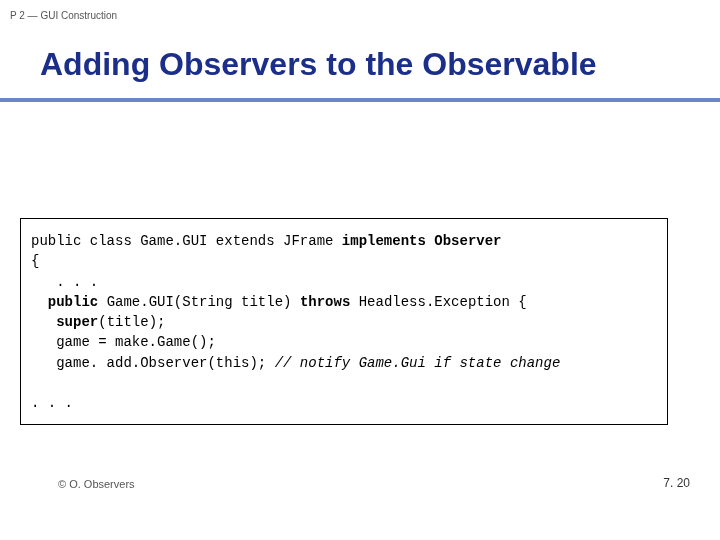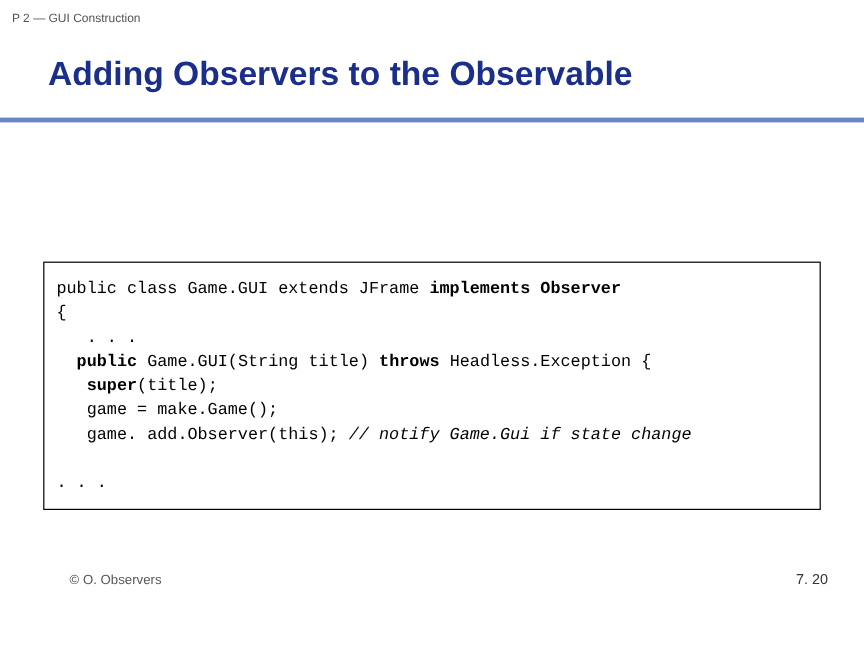--- a/index.html
+++ b/index.html
@@ -1,21 +1,21 @@
 <!DOCTYPE html>
 <html><head>
 <meta charset="utf-8">
 <style>
   * { box-sizing: border-box; margin: 0; padding: 0; }
   html, body { width: 720px; height: 540px; font-family: Arial, Helvetica, sans-serif; background: #fff; }
   .slide { position: relative; width: 720px; height: 508px; background: #fff; }
   .header-label { position: absolute; top: 10px; left: 10px; font-size: 10px; color: #555; }
-  .title { position: absolute; top: 46px; left: 40px; font-size: 28px; font-weight: bold; color: #1b2f8a; }
+  .title { position: absolute; top: 46px; left: 40px; font-size: 32px; font-weight: bold; color: #1b2f8a; }
   .rule { position: absolute; top: 98px; left: 0; width: 100%; height: 4px; background: #6b86c6; }
-  .code-box { position: absolute; top: 218px; left: 36px; width: 648px; border: 1px solid #000; padding: 12px 10px 10px 10px; font-family: "Courier New", Courier, monospace; font-size: 14px; line-height: 1.45; color: #000; white-space: pre; overflow: hidden; }
+  .code-box { position: absolute; top: 218px; left: 20px; width: 648px; border: 1px solid #000; padding: 12px 10px 10px 10px; font-family: "Courier New", Courier, monospace; font-size: 14px; line-height: 1.45; color: #000; white-space: pre; overflow: hidden; }
   .code-box b { font-weight: bold; }
   .code-box i { font-style: italic; }
   .footer-left { position: absolute; bottom: 18px; left: 58px; font-size: 11px; color: #555; }
   .footer-right { position: absolute; bottom: 18px; right: 30px; font-size: 12px; color: #333; }
 </style>
 </head>
 <body>
 <div class="slide">
   <div class="header-label">P 2 — GUI Construction</div>
   <div class="title">Adding Observers to the Observable</div>

